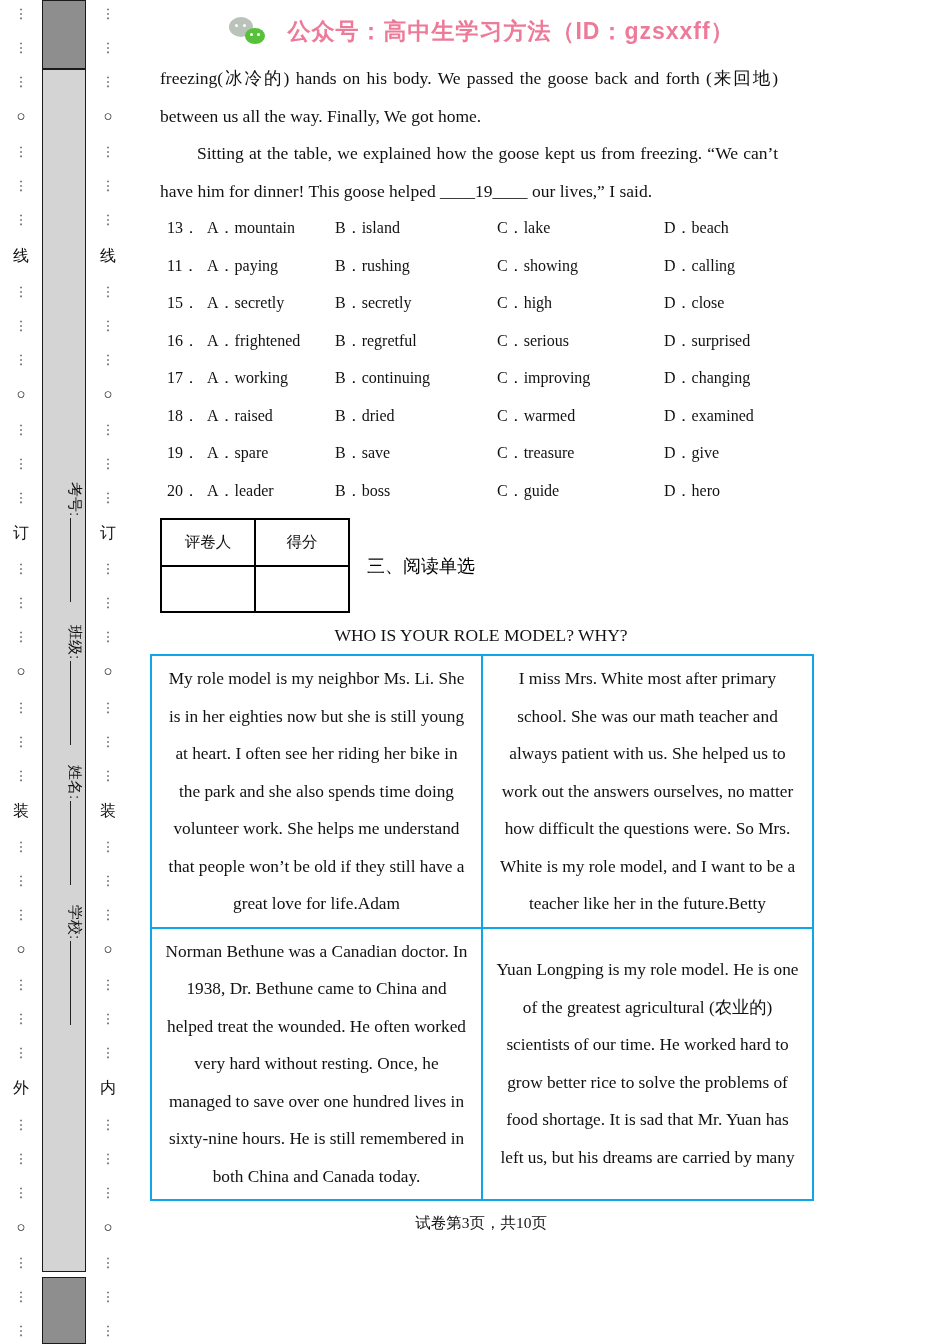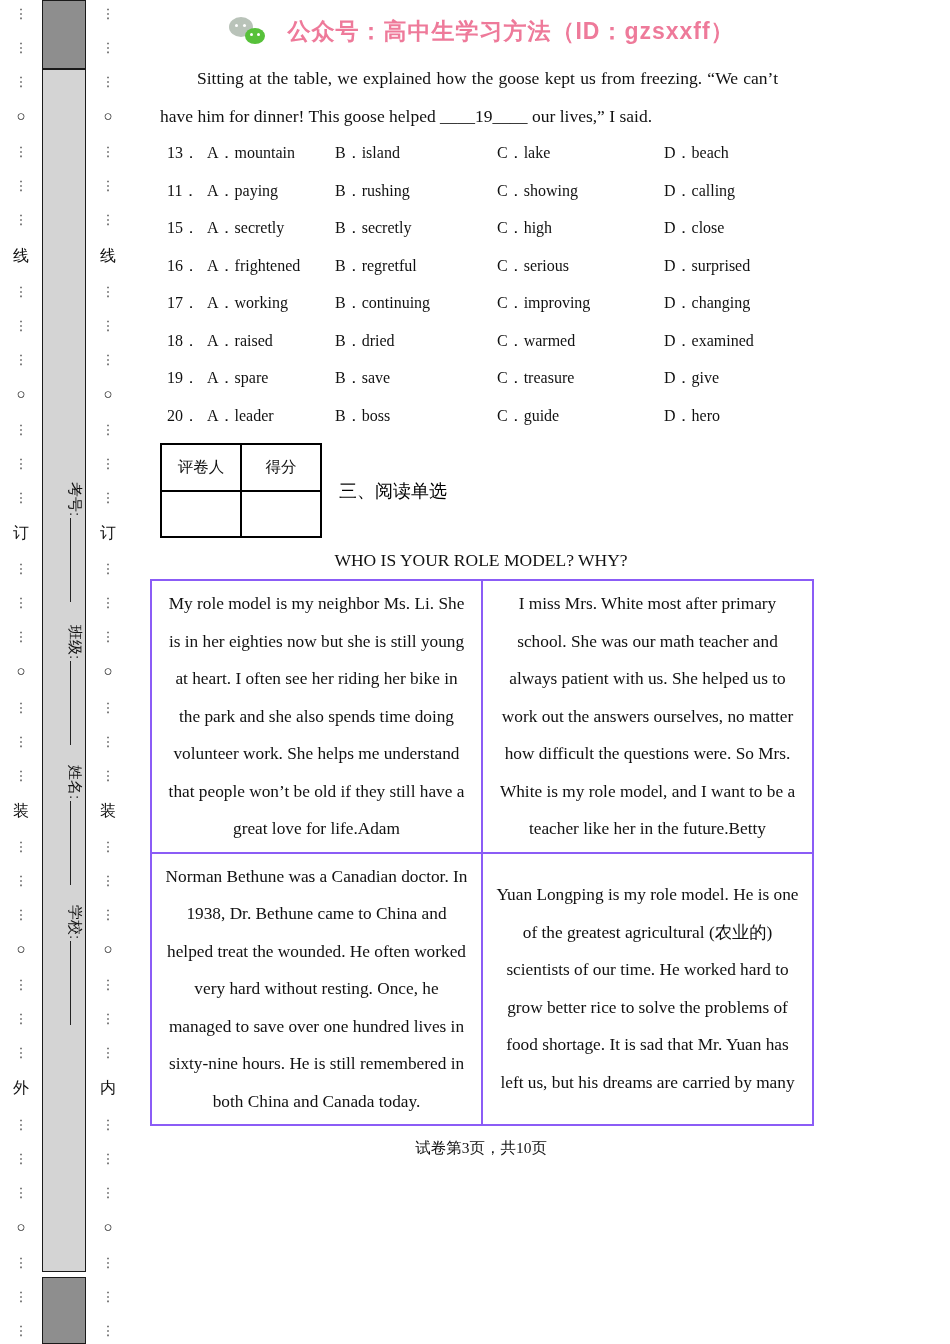--- a/index.html
+++ b/index.html
@@ -69,29 +69,29 @@
   .passage p { margin: 0 0 0 10px; width: 618px; font-size: 17.5px; line-height: 37.5px; text-align: justify; }
   .passage p.indent { text-indent: 37px; }
 
   .questions { margin: 0 0 0 17px; font-size: 16px; }
   .qrow { display: grid; grid-template-columns: 168px 162px 167px 1fr; height: 37.5px; align-items: center; }
   .qnum { display: inline-block; min-width: 40px; }
 
   .grader-row { display: flex; align-items: center; margin: 8px 0 0 10px; }
   .grader-table { border-collapse: collapse; font-family: "Liberation Sans", sans-serif; font-size: 15.5px; }
   .grader-table td { border: 2px solid #000; text-align: center; }
-  .grader-table td.gh { width: 80px; height: 33px; padding: 12px 4px; }
+  .grader-table td.gh { width: 94px; height: 33px; padding: 12px 4px; }
   .grader-table td.gb { height: 46px; }
   .section-heading { margin-left: 17px; font-size: 18px; font-weight: normal; font-family: "Liberation Sans", sans-serif; color: #000; }
 
   .reading-title { text-align: center; font-size: 17.5px; margin-top: 12px; width: 662px; }
 
   .role-table { border-collapse: collapse; margin-top: 8px; width: 662px; table-layout: fixed; }
   .role-table td {
-    border: 2px solid #8b5cf6; width: 331px; text-align: center; vertical-align: middle;
+    border: 2px solid #0ea5e9; width: 331px; text-align: center; vertical-align: middle;
     font-size: 17.3px; line-height: 37.5px; padding: 4px 12px;
   }
   .role-table tr.row1 { height: 272px; }
   .role-table tr.row2 { height: 242px; }
 
   .footer { text-align: center; font-size: 15.5px; margin-top: 12px; width: 662px; }
 </style>
 </head>
 <body>
 
@@ -194,20 +194,21 @@
 
     <div class="header-row">
       <span class="wx-icon">
           <span class="wx-big"></span>
           <span class="wx-small"></span>
         </span>
       <span class="header-title">公众号：高中生学习方法（ID：gzsxxff）</span>
     </div>
 
     <div class="passage">
+      <p>freezing(冰冷的) hands on his body. We passed the goose back and forth (来回地) between us all the way. Finally, We got home.</p>
       <p class="indent">Sitting at the table, we explained how the goose kept us from freezing. “We can’t have him for dinner! This goose helped ____19____ our lives,” I said.</p>
     </div>
 
     <div class="questions">
       <div class="qrow">
         <span><span class="qnum">13．</span><span>A．mountain</span></span>
         <span>B．island</span>
         <span>C．lake</span>
         <span>D．beach</span>
       </div>

